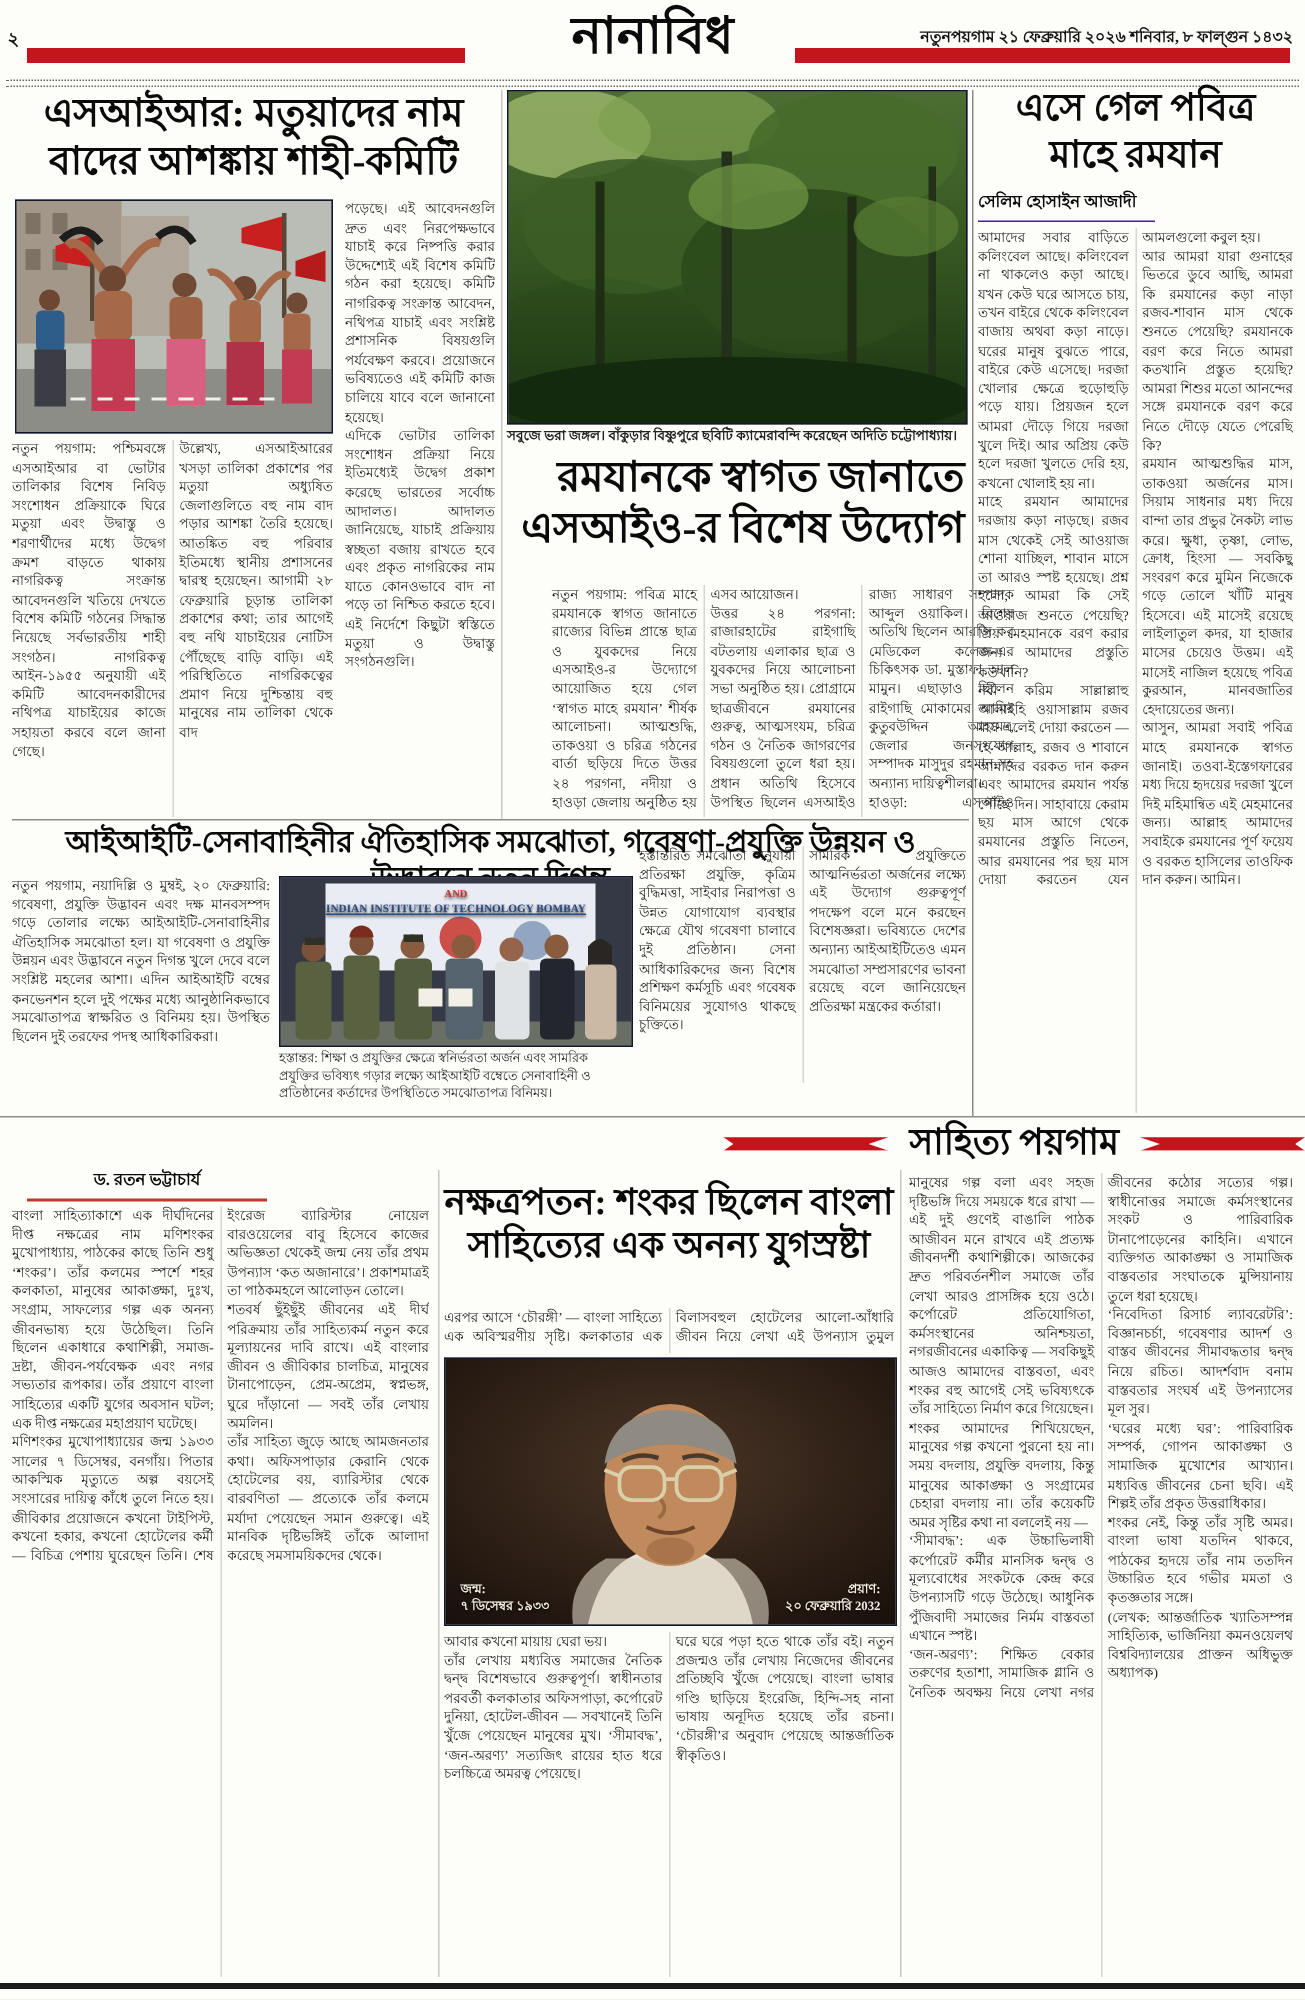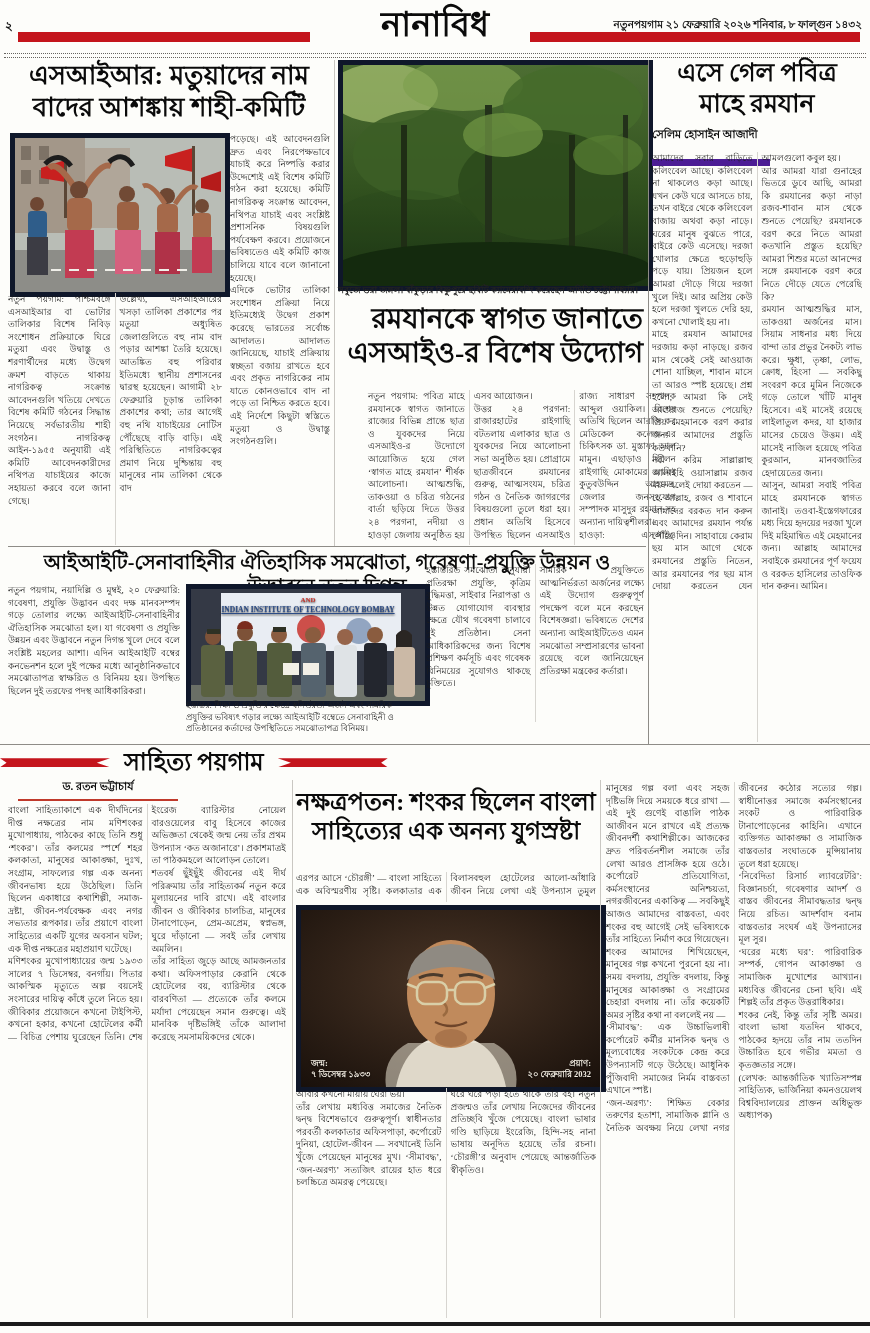--- a/index.html
+++ b/index.html
@@ -15,21 +15,21 @@
   }
   .cols2{column-count:2;column-gap:9px;column-rule:1px solid #d7d5d0;}
   .cols3{column-count:3;column-gap:9px;column-rule:1px solid #d7d5d0;}
   .headline{font-weight:bold;color:#0a0a0a;text-align:center;line-height:1.22;}
   .caption{font-size:9px;font-weight:bold;line-height:11.5px;color:#222;}
   .byline{font-weight:bold;font-size:11px;text-align:center;color:#0a0a0a;}
   .rule-v{width:0;border-left:1px solid #8e8c87;}
   .rule-v-light{width:0;border-left:1px solid #c9c7c2;}
   .rule-h{height:0;border-top:1px solid #8e8c87;}
   .redbar{background:#c4151c;height:10px;}
-  .photo{overflow:hidden;border:5px solid #0f172a;background:#777;}
+  .photo{overflow:hidden;border:1px solid #0f172a;background:#777;}
   .photo svg{display:block;}
   .overlay{position:absolute;color:#f3ede2;font-size:8.5px;line-height:10.5px;
     font-weight:bold;white-space:pre-line;text-shadow:0 1px 2px rgba(0,0,0,.8);}
   .dotted-rule{border-top:1px dotted #66645f;border-bottom:1px dotted #66645f;height:3px;}
   .arrow-bar{background:#c4151c;height:9px;width:110px;}
   .arrow-left{clip-path:polygon(0 0,100% 0,88% 50%,100% 100%,0 100%,6% 50%);}
   .arrow-right{clip-path:polygon(0 0,100% 0,94% 50%,100% 100%,0 100%,12% 50%);}
 </style>
 </head>
 <body>
@@ -123,21 +123,21 @@
   <div class="abs caption" style="left:338px;top:285px;width:305px;">সবুজে ভরা জঙ্গল। বাঁকুড়ার বিষ্ণুপুরে ছবিটি ক্যামেরাবন্দি করেছেন অদিতি চট্টোপাধ্যায়।</div>
 
   <div class="abs headline" style="left:338px;top:302px;width:305px;font-size:28px;text-align:right;">রমযানকে স্বাগত জানাতে এসআইও-র বিশেষ উদ্যোগ</div>
   <div class="abs body-text cols3" style="left:336px;top:390px;width:308px;height:155px;padding-left:32px;">নতুন পয়গাম: পবিত্র মাহে রমযানকে স্বাগত জানাতে রাজ্যের বিভিন্ন প্রান্তে ছাত্র ও যুবকদের নিয়ে এসআইও-র উদ্যোগে আয়োজিত হয়ে গেল ‘স্বাগত মাহে রমযান’ শীর্ষক আলোচনা। আত্মশুদ্ধি, তাকওয়া ও চরিত্র গঠনের বার্তা ছড়িয়ে দিতে উত্তর ২৪ পরগনা, নদীয়া ও হাওড়া জেলায় অনুষ্ঠিত হয় এসব আয়োজন।
 উত্তর ২৪ পরগনা: রাজারহাটের রাইগাছি বটতলায় এলাকার ছাত্র ও যুবকদের নিয়ে আলোচনা সভা অনুষ্ঠিত হয়। প্রোগ্রামে ছাত্রজীবনে রমযানের গুরুত্ব, আত্মসংযম, চরিত্র গঠন ও নৈতিক জাগরণের বিষয়গুলো তুলে ধরা হয়। প্রধান অতিথি হিসেবে উপস্থিত ছিলেন এসআইও রাজ্য সাধারণ সম্পাদক আব্দুল ওয়াকিল। বিশেষ অতিথি ছিলেন আরজি কর মেডিকেল কলেজ-এর চিকিৎসক ডা. মুস্তাফা আল মামুন। এছাড়াও ছিলেন রাইগাছি মোকামের আমির কুতুবউদ্দিন আহমেদ, জেলার জনসংযোগ সম্পাদক মাসুদুর রহমান-সহ অন্যান্য দায়িত্বশীলরা।
 হাওড়া: এসআইও হেরিটেজ মিশন ইউনিটের উদ্যোগে ‘ইস্তেকবাল-এ-রামাদান ও বক্তৃতা প্রতিযোগিতা’ আয়োজন করা হয়। অতিথি হিসেবে উপস্থিত ছিলেন এসআইও-র বিভাগীয় রাজ্য সম্পাদক মুতাসিম ফাইয়াদ এবং হাওড়া জেলার শিক্ষাঙ্গন সম্পাদক সেখ আনিসুর। নবম ও দশম শ্রেণির শিক্ষার্থীরা বিভিন্ন বিষয়ে বক্তব্য রাখে এবং তাদের পারফরম্যান্সের ভিত্তিতে পুরস্কৃত করা হয়।</div>
 
   <div class="abs rule-v" style="left:648px;top:60px;height:684px;"></div>
 
   <div class="abs headline" style="left:652px;top:58px;width:210px;font-size:25px;">এসে গেল পবিত্র মাহে রমযান</div>
-  <div class="abs byline" style="left:652px;top:126px;width:118px;border-bottom:7px solid #4c1d95;padding-bottom:14px;text-align:left;">সেলিম হোসাইন আজাদী</div>
+  <div class="abs byline" style="left:652px;top:126px;width:118px;border-bottom:1px solid #4c1d95;padding-bottom:2px;text-align:left;">সেলিম হোসাইন আজাদী</div>
   <div class="abs body-text cols2" style="left:652px;top:152px;width:210px;height:590px;">আমাদের সবার বাড়িতে কলিংবেল আছে। কলিংবেল না থাকলেও কড়া আছে। যখন কেউ ঘরে আসতে চায়, তখন বাইরে থেকে কলিংবেল বাজায় অথবা কড়া নাড়ে। ঘরের মানুষ বুঝতে পারে, বাইরে কেউ এসেছে। দরজা খোলার ক্ষেত্রে হুড়োহুড়ি পড়ে যায়। প্রিয়জন হলে আমরা দৌড়ে গিয়ে দরজা খুলে দিই। আর অপ্রিয় কেউ হলে দরজা খুলতে দেরি হয়, কখনো খোলাই হয় না।
 মাহে রমযান আমাদের দরজায় কড়া নাড়ছে। রজব মাস থেকেই সেই আওয়াজ শোনা যাচ্ছিল, শাবান মাসে তা আরও স্পষ্ট হয়েছে। প্রশ্ন হলো, আমরা কি সেই আওয়াজ শুনতে পেয়েছি? প্রিয় মেহমানকে বরণ করার জন্য আমাদের প্রস্তুতি কতখানি?
 নবী করিম সাল্লাল্লাহু আলাইহি ওয়াসাল্লাম রজব মাস এলেই দোয়া করতেন — হে আল্লাহ, রজব ও শাবানে আমাদের বরকত দান করুন এবং আমাদের রমযান পর্যন্ত পৌঁছে দিন। সাহাবায়ে কেরাম ছয় মাস আগে থেকে রমযানের প্রস্তুতি নিতেন, আর রমযানের পর ছয় মাস দোয়া করতেন যেন আমলগুলো কবুল হয়।
 আর আমরা যারা গুনাহের ভিতরে ডুবে আছি, আমরা কি রমযানের কড়া নাড়া রজব-শাবান মাস থেকে শুনতে পেয়েছি? রমযানকে বরণ করে নিতে আমরা কতখানি প্রস্তুত হয়েছি? আমরা শিশুর মতো আনন্দের সঙ্গে রমযানকে বরণ করে নিতে দৌড়ে যেতে পেরেছি কি?
 রমযান আত্মশুদ্ধির মাস, তাকওয়া অর্জনের মাস। সিয়াম সাধনার মধ্য দিয়ে বান্দা তার প্রভুর নৈকট্য লাভ করে। ক্ষুধা, তৃষ্ণা, লোভ, ক্রোধ, হিংসা — সবকিছু সংবরণ করে মুমিন নিজেকে গড়ে তোলে খাঁটি মানুষ হিসেবে। এই মাসেই রয়েছে লাইলাতুল কদর, যা হাজার মাসের চেয়েও উত্তম। এই মাসেই নাজিল হয়েছে পবিত্র কুরআন, মানবজাতির হেদায়েতের জন্য।
 আসুন, আমরা সবাই পবিত্র মাহে রমযানকে স্বাগত জানাই। তওবা-ইস্তেগফারের মধ্য দিয়ে হৃদয়ের দরজা খুলে দিই মহিমান্বিত এই মেহমানের জন্য। আল্লাহ আমাদের সবাইকে রমযানের পূর্ণ ফয়েয ও বরকত হাসিলের তাওফিক দান করুন। আমিন।</div>
 
   <div class="abs rule-h" style="left:8px;top:546px;width:638px;"></div>
   <div class="abs headline" style="left:8px;top:550px;width:638px;font-size:20px;">আইআইটি-সেনাবাহিনীর ঐতিহাসিক সমঝোতা, গবেষণা-প্রযুক্তি উন্নয়ন ও উদ্ভাবনে নতুন দিগন্ত</div>
 
@@ -177,21 +177,21 @@
     <div class="overlay" style="left:0;top:6px;width:100%;text-align:center;color:#c8332c;font-size:7px;">AND</div>
     <div class="overlay" style="left:0;top:16px;width:100%;text-align:center;color:#2b4b85;font-size:7.5px;text-decoration:underline;">INDIAN INSTITUTE OF TECHNOLOGY BOMBAY</div>
   </div>
 
   <div class="abs caption" style="left:186px;top:700px;width:234px;font-weight:normal;font-size:8.5px;">হস্তান্তর: শিক্ষা ও প্রযুক্তির ক্ষেত্রে স্বনির্ভরতা অর্জন এবং সামরিক প্রযুক্তির ভবিষ্যৎ গড়ার লক্ষ্যে আইআইটি বম্বেতে সেনাবাহিনী ও প্রতিষ্ঠানের কর্তাদের উপস্থিতিতে সমঝোতাপত্র বিনিময়।</div>
 
   <div class="abs body-text cols2" style="left:426px;top:564px;width:218px;height:158px;">হস্তান্তরিত সমঝোতা অনুযায়ী প্রতিরক্ষা প্রযুক্তি, কৃত্রিম বুদ্ধিমত্তা, সাইবার নিরাপত্তা ও উন্নত যোগাযোগ ব্যবস্থার ক্ষেত্রে যৌথ গবেষণা চালাবে দুই প্রতিষ্ঠান। সেনা আধিকারিকদের জন্য বিশেষ প্রশিক্ষণ কর্মসূচি এবং গবেষক বিনিময়ের সুযোগও থাকছে চুক্তিতে।
 সামরিক প্রযুক্তিতে আত্মনির্ভরতা অর্জনের লক্ষ্যে এই উদ্যোগ গুরুত্বপূর্ণ পদক্ষেপ বলে মনে করছেন বিশেষজ্ঞরা। ভবিষ্যতে দেশের অন্যান্য আইআইটিতেও এমন সমঝোতা সম্প্রসারণের ভাবনা রয়েছে বলে জানিয়েছেন প্রতিরক্ষা মন্ত্রকের কর্তারা।</div>
 
   <div class="abs rule-h" style="left:0;top:744px;width:870px;"></div>
-  <div class="abs" style="left:0;right:0;top:748px;display:flex;align-items:center;justify-content:flex-start;gap:14px;">
+  <div class="abs" style="left:0;right:0;top:748px;display:flex;align-items:center;justify-content:flex-end;gap:14px;">
     <div class="arrow-bar arrow-left"></div>
     <div class="headline" style="font-size:24px;">সাহিত্য পয়গাম</div>
     <div class="arrow-bar arrow-right"></div>
   </div>
 
   <div class="abs byline" style="left:18px;top:778px;width:160px;border-bottom:2px solid #c0392b;padding-bottom:2px;">ড. রতন ভট্টাচার্য</div>
 
   <div class="abs body-text cols2" style="left:8px;top:804px;width:278px;height:514px;">বাংলা সাহিত্যাকাশে এক দীর্ঘদিনের দীপ্ত নক্ষত্রের নাম মণিশংকর মুখোপাধ্যায়, পাঠকের কাছে তিনি শুধু ‘শংকর’। তাঁর কলমের স্পর্শে শহর কলকাতা, মানুষের আকাঙ্ক্ষা, দুঃখ, সংগ্রাম, সাফল্যের গল্প এক অনন্য জীবনভাষ্য হয়ে উঠেছিল। তিনি ছিলেন একাধারে কথাশিল্পী, সমাজ-দ্রষ্টা, জীবন-পর্যবেক্ষক এবং নগর সভ্যতার রূপকার। তাঁর প্রয়াণে বাংলা সাহিত্যের একটি যুগের অবসান ঘটল; এক দীপ্ত নক্ষত্রের মহাপ্রয়াণ ঘটেছে।
 মণিশংকর মুখোপাধ্যায়ের জন্ম ১৯৩৩ সালের ৭ ডিসেম্বর, বনগাঁয়। পিতার আকস্মিক মৃত্যুতে অল্প বয়সেই সংসারের দায়িত্ব কাঁধে তুলে নিতে হয়। জীবিকার প্রয়োজনে কখনো টাইপিস্ট, কখনো হকার, কখনো হোটেলের কর্মী — বিচিত্র পেশায় ঘুরেছেন তিনি। শেষ ইংরেজ ব্যারিস্টার নোয়েল বারওয়েলের বাবু হিসেবে কাজের অভিজ্ঞতা থেকেই জন্ম নেয় তাঁর প্রথম উপন্যাস ‘কত অজানারে’। প্রকাশমাত্রই তা পাঠকমহলে আলোড়ন তোলে।
 শতবর্ষ ছুঁইছুঁই জীবনের এই দীর্ঘ পরিক্রমায় তাঁর সাহিত্যকর্ম নতুন করে মূল্যায়নের দাবি রাখে। এই বাংলার জীবন ও জীবিকার চালচিত্র, মানুষের টানাপোড়েন, প্রেম-অপ্রেম, স্বপ্নভঙ্গ, ঘুরে দাঁড়ানো — সবই তাঁর লেখায় অমলিন।

